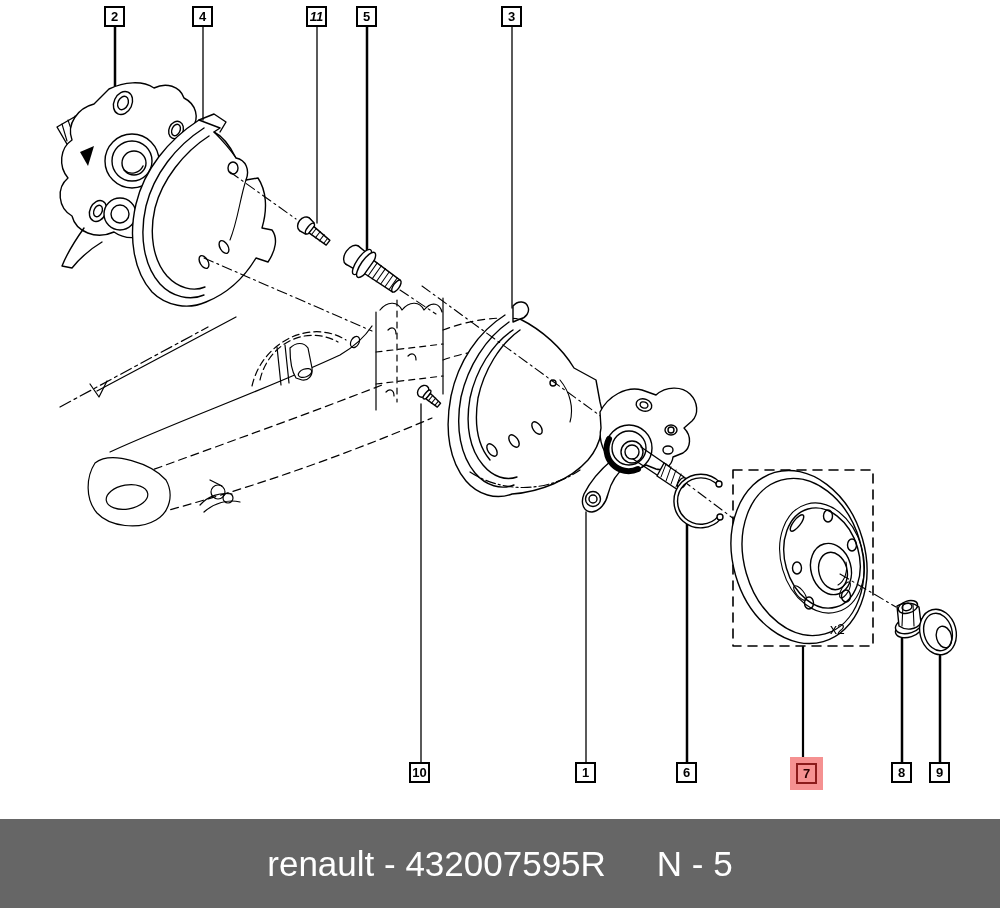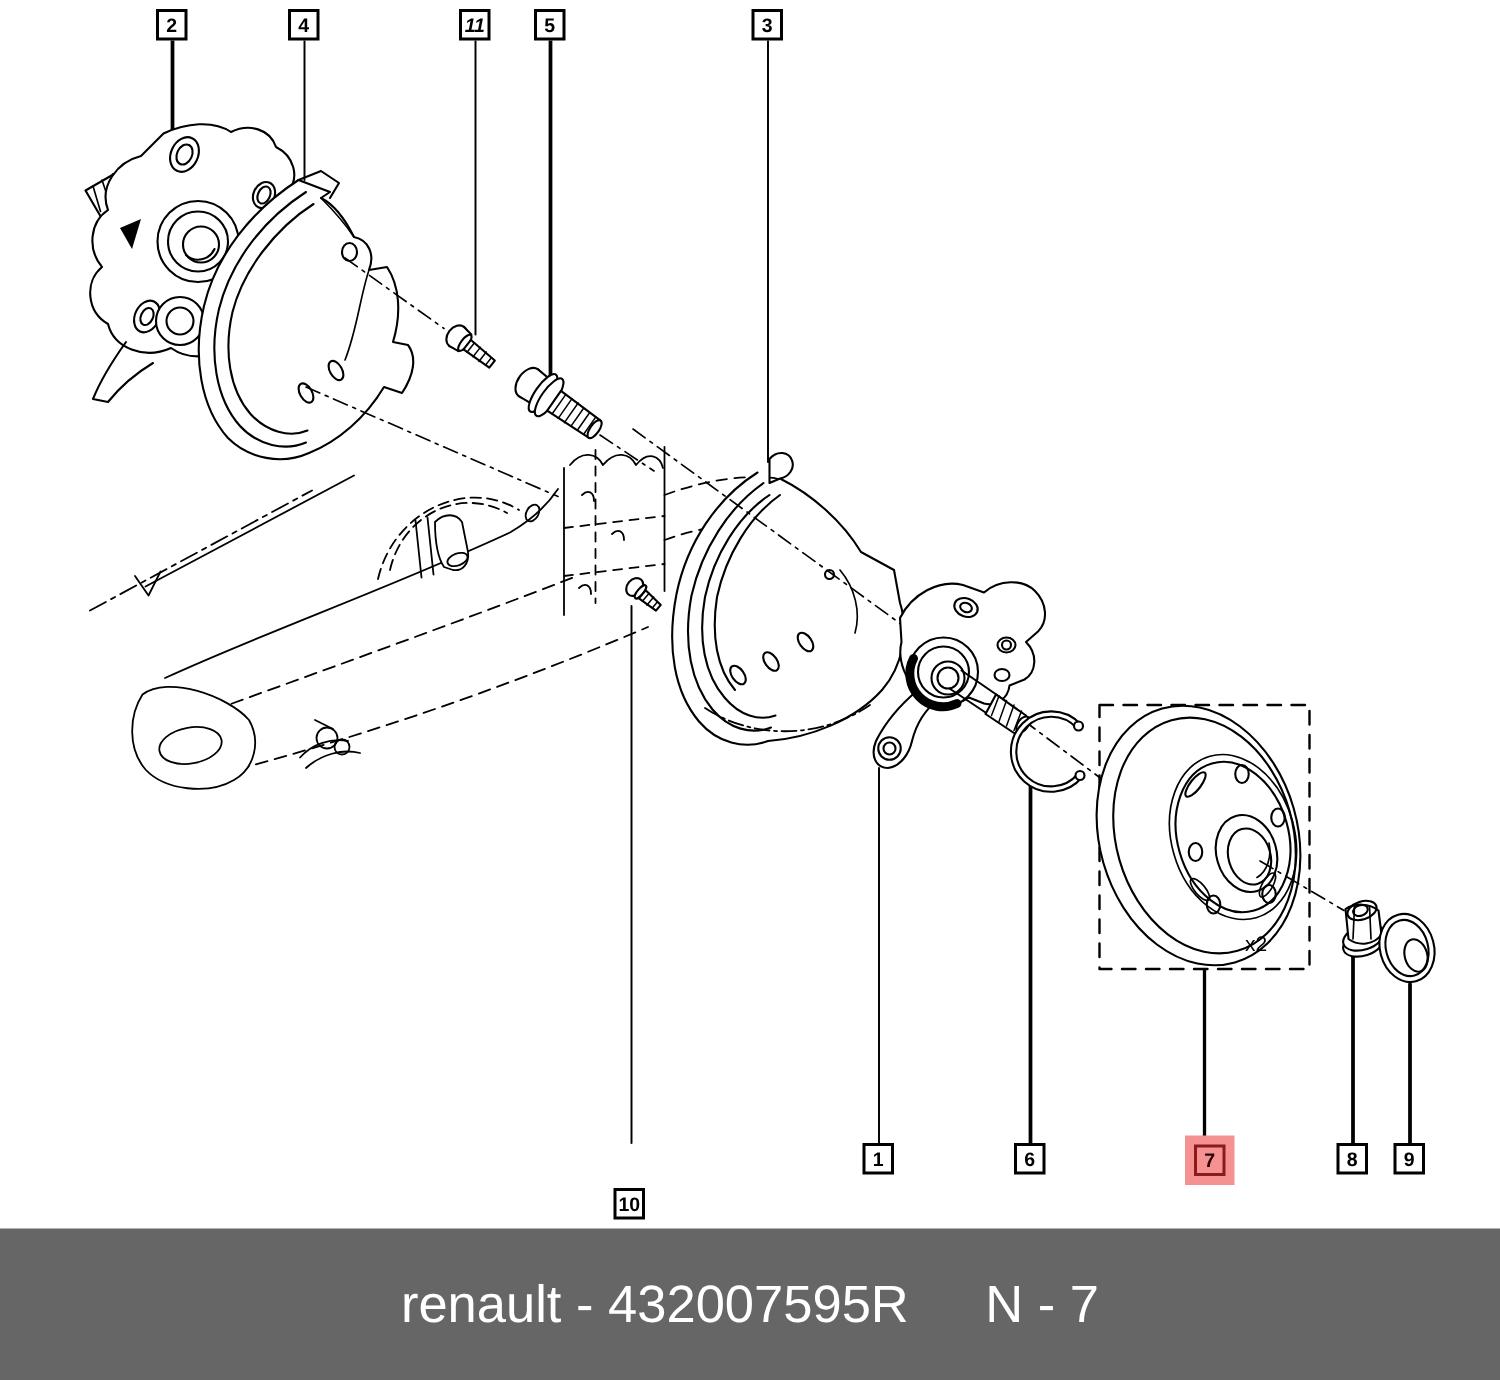--- a/index.html
+++ b/index.html
@@ -4,21 +4,21 @@
 <style>
   html,body{margin:0;padding:0;background:#fff;}
   .stage{position:relative;width:1000px;height:920px;background:#ffffff;overflow:hidden;
          font-family:"Liberation Sans",sans-serif;}
   svg.diagram{position:absolute;left:0;top:0;}
   .callout{position:absolute;width:21px;height:21px;box-sizing:border-box;
            border:2px solid #000;background:#fff;display:flex;align-items:center;justify-content:center;
            font-size:13px;font-weight:bold;color:#000;line-height:1;cursor:pointer;}
   .highlight-pad{position:absolute;width:33px;height:33px;}
   .highlight-pad .callout{position:absolute;left:6px;top:6px;background:transparent;}
-  .footer{position:absolute;left:0;top:819px;width:1000px;height:101px;
+  .footer{position:absolute;left:0;top:819px;width:1000px;height:89px;
           display:flex;align-items:center;justify-content:center;gap:51px;
           font-size:35px;color:#fff;}
   .footer span{white-space:nowrap;}
 </style>
 </head>
 <body>
 
 <div class="stage">
 
   <svg class="diagram" width="1000" height="820" viewBox="0 0 1000 820" fill="none" stroke="#000" stroke-width="1.4" stroke-linecap="round" stroke-linejoin="round">
@@ -222,21 +222,21 @@
   <div class="callout" style="left:306px;top:6px;font-style:italic;">
       <span>11</span>
     </div>
   <div class="callout" style="left:356px;top:6px;">
       <span>5</span>
     </div>
   <div class="callout" style="left:501px;top:6px;">
       <span>3</span>
     </div>
 
-  <div class="callout" style="left:409px;top:762px;margin-top:30px;">
+  <div class="callout" style="left:409px;top:762px;">
       <span>10</span>
     </div>
   <div class="callout" style="left:575px;top:762px;">
       <span>1</span>
     </div>
   <div class="callout" style="left:676px;top:762px;">
       <span>6</span>
     </div>
   <div class="highlight-pad" style="left: 790px; top: 757px; background: rgb(245, 145, 145);">
     <div class="callout callout--selected" style="border-color: rgb(139, 26, 26); color: rgb(43, 0, 0);">
@@ -245,16 +245,16 @@
   </div>
   <div class="callout" style="left:891px;top:762px;">
       <span>8</span>
     </div>
   <div class="callout" style="left:929px;top:762px;">
       <span>9</span>
     </div>
 
   <div class="footer" style="background: rgb(102, 102, 102); color: rgb(255, 255, 255);">
     <span>renault - 432007595R</span>
-    <span>N - 7</span>
+    <span>N - 5</span>
   </div>
 
 </div>
 
 </body></html>

